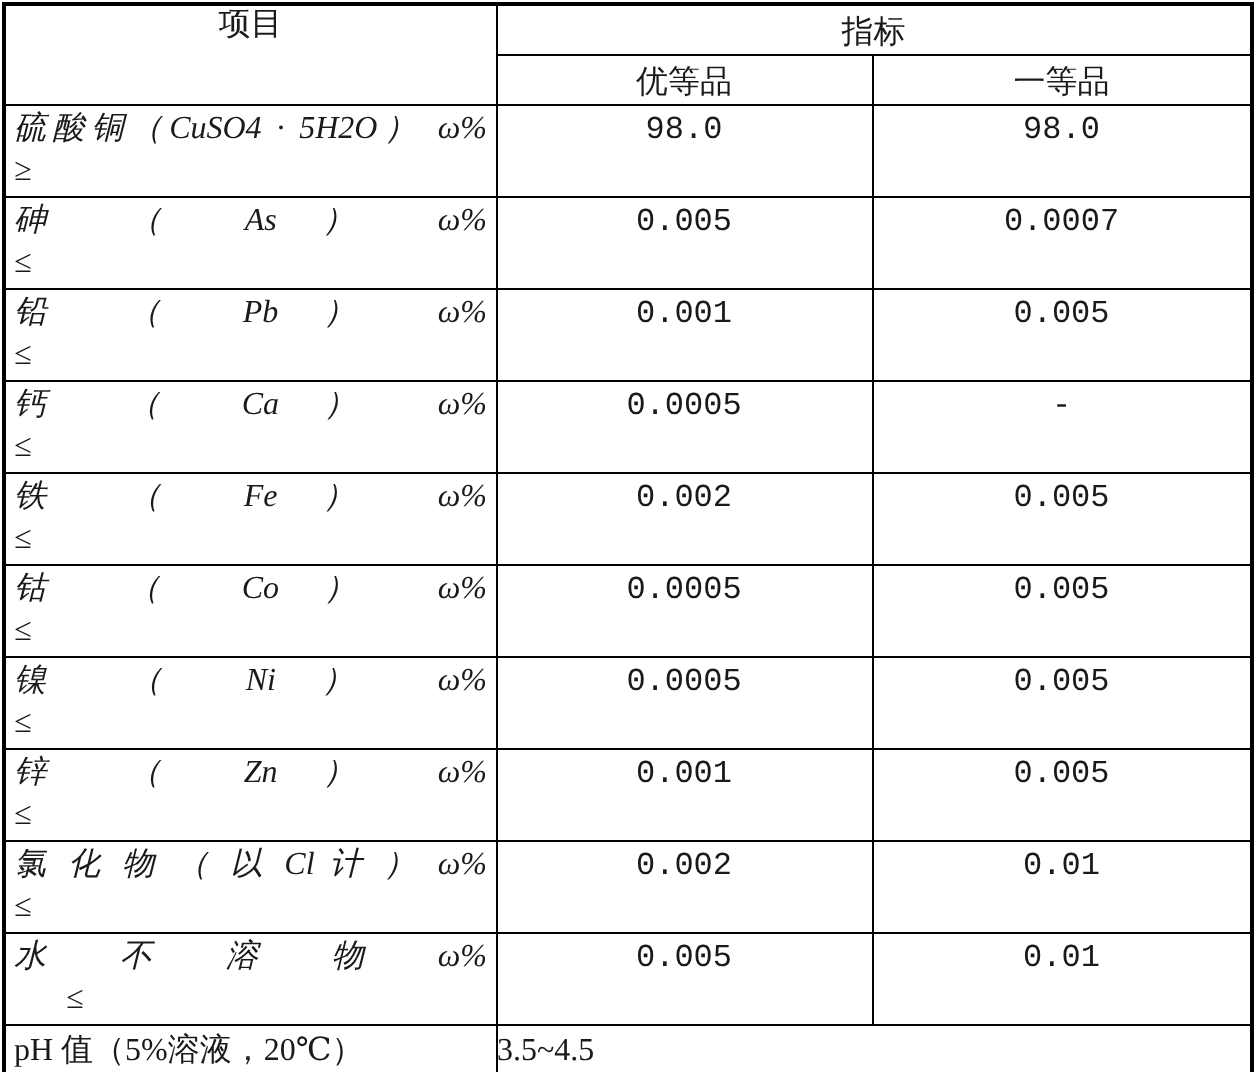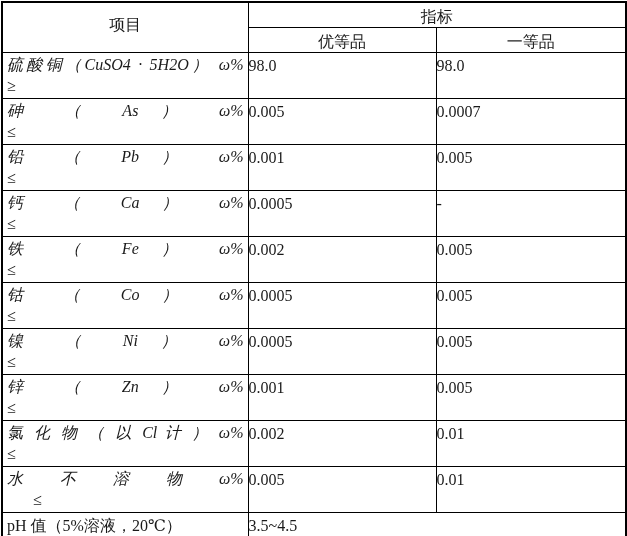--- a/index.html
+++ b/index.html
@@ -31,21 +31,21 @@
     overflow: hidden;
   }
   .spec-table { border: 2px solid #000000; }
 
   
   tr.hdr1 { height: 21px; }
   tr.hdr2 { height: 23px; margin-left: 10px; }
   th.item-head {
     text-align: center;
     vertical-align: top;
-    padding-top: 12px;
+    padding-top: 0;
     line-height: 20px;
   }
   th.ind-head, th.grade-head {
     text-align: center;
     vertical-align: top;
     padding-top: 4px;
     line-height: 20px;
   }
 
   
@@ -58,23 +58,24 @@
     line-height: 21px;
     white-space: normal;
   }
   .l2 {
     display: block;
     text-align: left;
     line-height: 21px;
   }
   .l2.indent { padding-left: 26px; }
   td.val-cell {
-    text-align: left;
+    text-align: center;
     padding-top: 2px;
     line-height: 21px;
+    font-family: Liberation Mono, monospace;
   }
 
   
   tr.ph-row { height: 27px; padding-left: 48px; }
   td.ph-label-cell {
     padding: 2px 4px 0 4px;
     line-height: 21px;
     text-align: left;
   }
   td.ph-value-cell {

